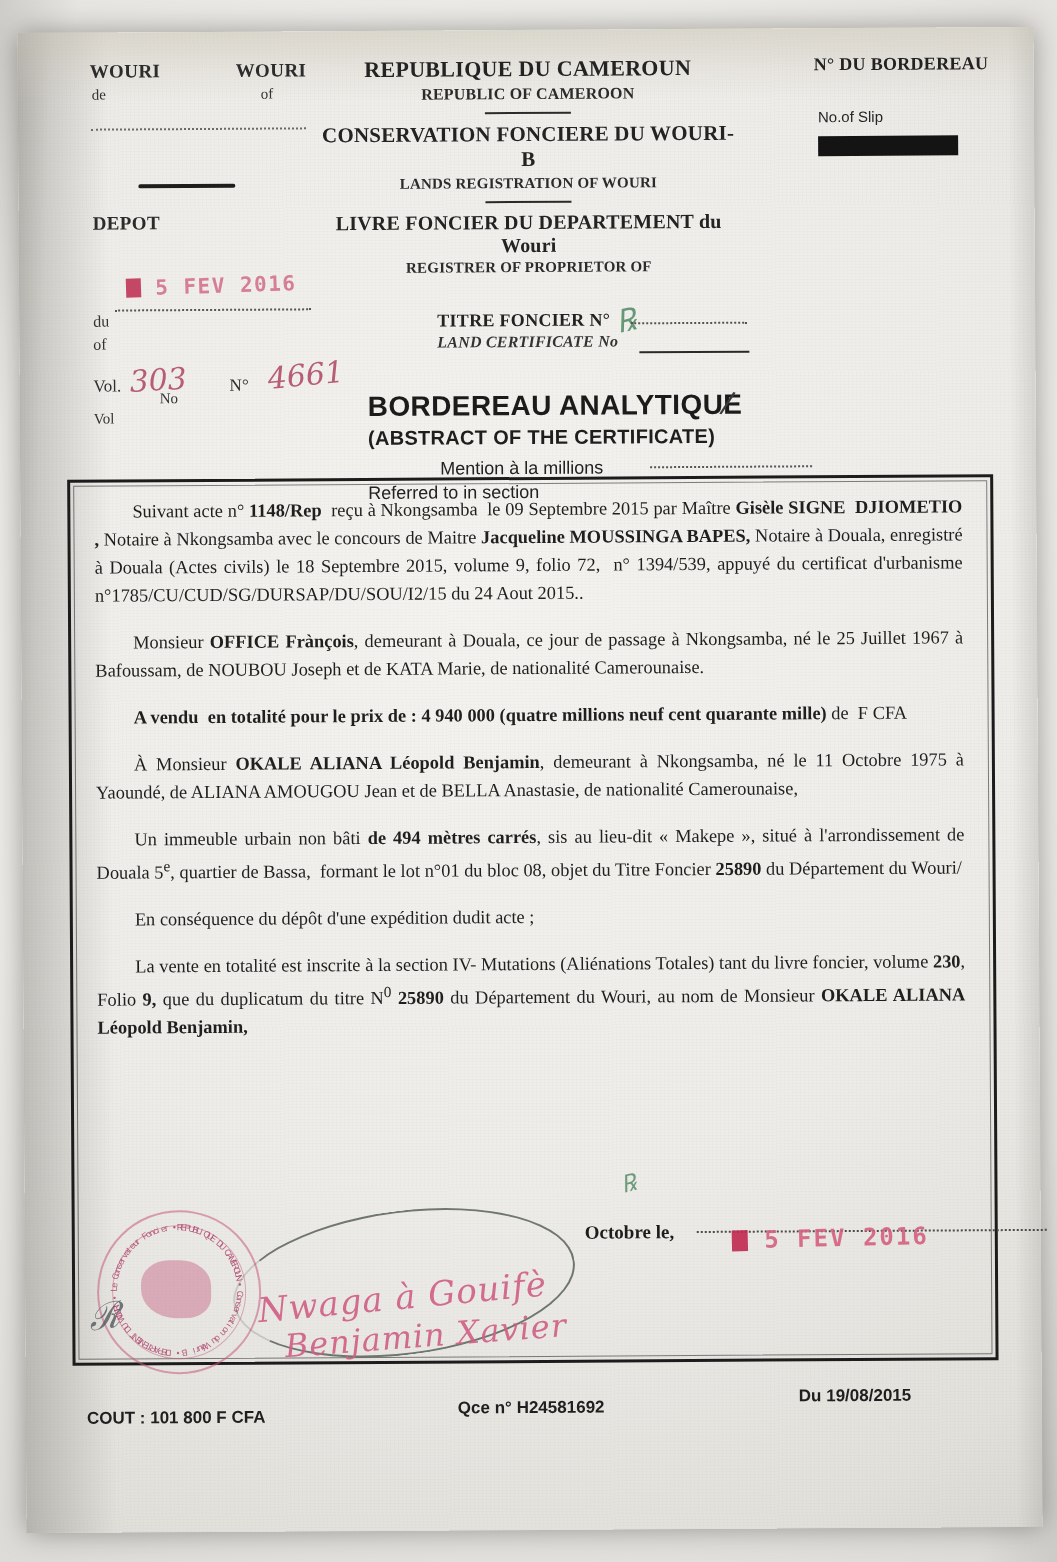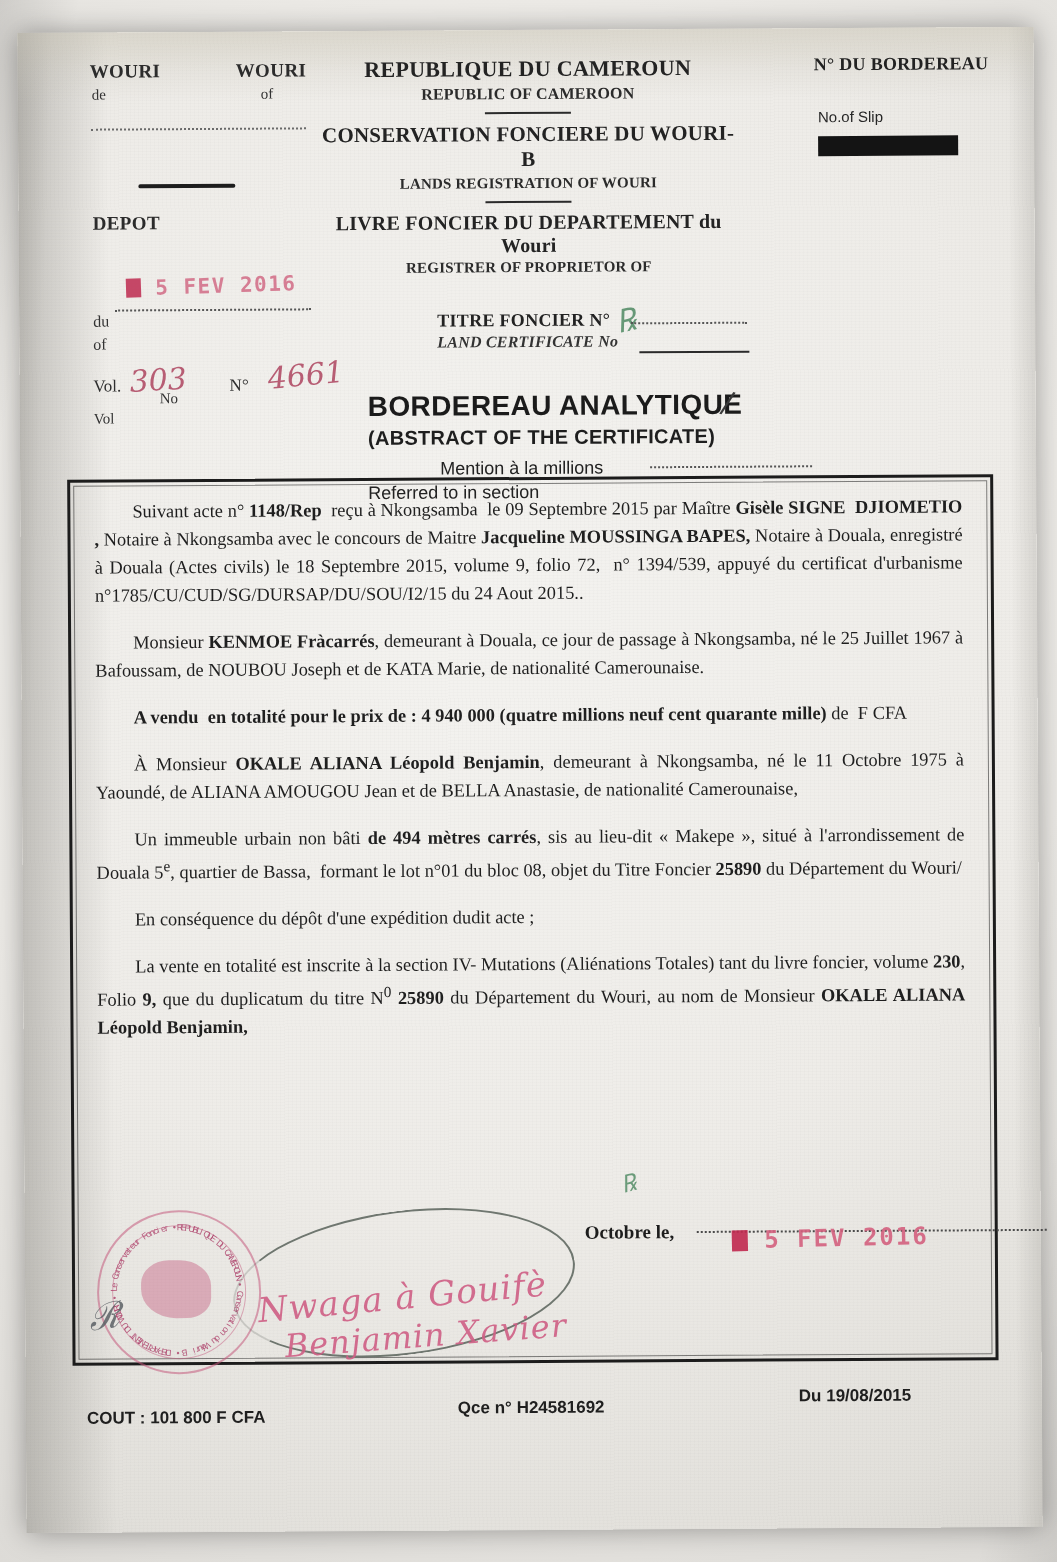--- a/index.html
+++ b/index.html
@@ -265,21 +265,21 @@
         <div class="referred">Referred to in section</div>
 
         <div class="bordereau-lbl">N° DU BORDEREAU</div>
         <div class="slip-lbl">No.of Slip</div>
         <div class="slip-redact"></div>
       </div>
 
       <div class="frame">
         <div class="body">
           <p>Suivant acte n° <b>1148/Rep</b>&nbsp; reçu à Nkongsamba&nbsp; le 09 Septembre 2015 par Maître <b>Gisèle SIGNE&nbsp; DJIOMETIO ,</b> Notaire à Nkongsamba avec le concours de Maitre <b>Jacqueline MOUSSINGA BAPES,</b> Notaire à Douala, enregistré à Douala (Actes civils) le 18 Septembre 2015, volume 9, folio 72,&nbsp; n° 1394/539, appuyé du certificat d'urbanisme n°1785/CU/CUD/SG/DURSAP/DU/SOU/I2/15 du 24 Aout 2015..</p>
-          <p>Monsieur <b>KENMOE Fràcarrés</b>, demeurant à Douala, ce jour de passage à Nkongsamba, né le 25 Juillet 1967 à Bafoussam, de NOUBOU Joseph et de KATA Marie, de nationalité Camerounaise.</p>
+          <p>Monsieur <b>OFFICE Frànçois</b>, demeurant à Douala, ce jour de passage à Nkongsamba, né le 25 Juillet 1967 à Bafoussam, de NOUBOU Joseph et de KATA Marie, de nationalité Camerounaise.</p>
           <p><b>A vendu&nbsp; en totalité pour le prix de : 4 940 000 (quatre millions neuf cent quarante mille)</b> de&nbsp; F CFA</p>
           <p>À Monsieur <b>OKALE ALIANA Léopold Benjamin</b>, demeurant à Nkongsamba, né le 11 Octobre 1975 à Yaoundé, de ALIANA AMOUGOU Jean et de BELLA Anastasie, de nationalité Camerounaise,</p>
           <p>Un immeuble urbain non bâti <b>de 494 mètres carrés</b>, sis au lieu-dit « Makepe », situé à l'arrondissement de Douala 5<sup>e</sup>, quartier de Bassa,&nbsp; formant le lot n°01 du bloc 08, objet du Titre Foncier <b>25890</b> du Département du Wouri/</p>
           <p>En conséquence du dépôt d'une expédition dudit acte ;</p>
           <p>La vente en totalité est inscrite à la section IV- Mutations (Aliénations Totales) tant du livre foncier, volume <b>230</b>, Folio <b>9,</b> que du duplicatum du titre N<sup>0</sup> <b>25890</b> du Département du Wouri, au nom de Monsieur <b>OKALE ALIANA Léopold Benjamin,</b></p>
         </div>
       </div>
 
       <div class="sigzone">
         <div class="roundstamp"></div>

